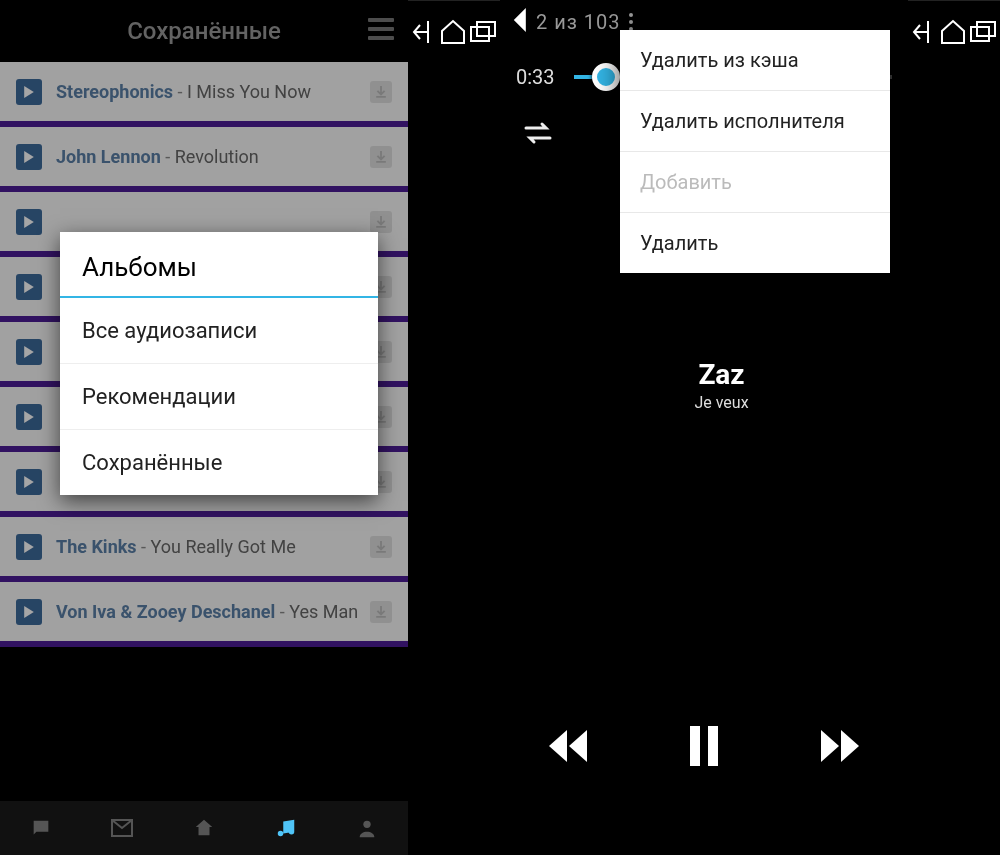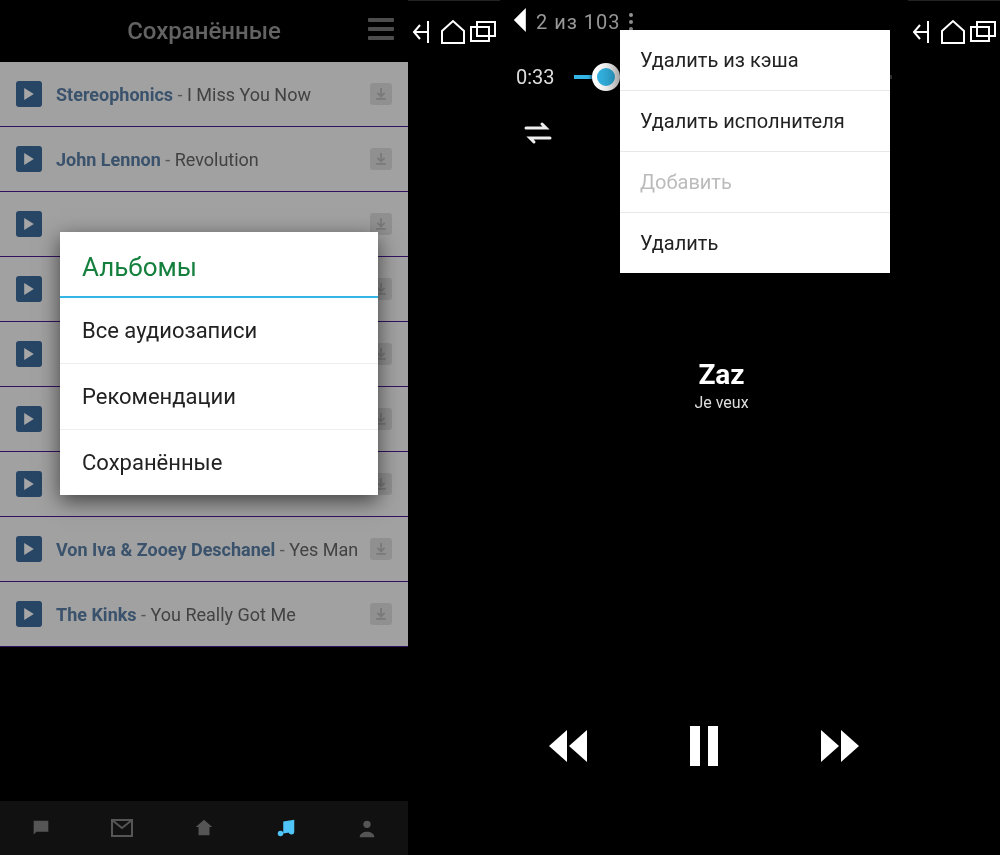--- a/index.html
+++ b/index.html
@@ -48,21 +48,21 @@
       flex-direction: column;
       justify-content: space-between;
     }
     .hamburger span { display: block; height: 4px; background: #777; border-radius: 1px; }
     .track-list { background: #f7f7f7; }
     .track-row {
       height: 65px;
       display: flex;
       align-items: center;
       padding: 0 16px;
-      border-bottom: 1px solid #4c1d95;
+      border-bottom: 6px solid #4c1d95;
       position: relative;
     }
     .play-chip {
       width: 26px; height: 26px; background: #3d6a9a; border-radius: 3px;
       display: flex; align-items: center; justify-content: center; margin-right: 14px;
     }
     .play-chip svg { fill: #fff; }
     .track-text { flex: 1; font-size: 18px; white-space: nowrap; overflow: hidden; }
     .track-artist { color: #5a7fa6; font-weight: bold; }
     .track-sep { color: #888; }
@@ -81,21 +81,21 @@
       position: absolute;
       left: 60px;
       right: 30px;
       top: 232px;
       background: #fff;
       box-shadow: 0 6px 20px rgba(0,0,0,0.6);
     }
     .dialog-title {
       padding: 20px 22px 14px;
       font-size: 26px;
-      color: #15803d;
+      color: #000000;
       border-bottom: 2px solid #33b5e5;
     }
     .dialog-item {
       padding: 20px 22px;
       font-size: 22px;
       color: #222;
       border-bottom: 1px solid #eee;
     }
     .dialog-item:last-child { border-bottom: none; }
     .bottom-app-bar {
@@ -279,37 +279,37 @@
           </div>
       </div>
 
       <div class="track-row">
         <div class="play-chip">
             <svg width="12" height="12" viewBox="0 0 10 10">
               <polygon points="1,0 9,5 1,10"></polygon>
             </svg>
           </div>
         <div class="track-text">
+          <span class="track-artist">The Kinks</span><span class="track-sep"> - </span><span class="track-title">You Really Got Me</span>
+        </div>
+        <div class="dl-badge">
+            <svg width="12" height="12" viewBox="0 0 10 10">
+              <path d="M5 0v6M2 4l3 3 3-3M1 9h8" stroke="#bbb" stroke-width="1.5" fill="none"></path>
+            </svg>
+          </div>
+      </div>
+
+      <div class="track-row">
+        <div class="play-chip">
+            <svg width="12" height="12" viewBox="0 0 10 10">
+              <polygon points="1,0 9,5 1,10"></polygon>
+            </svg>
+          </div>
+        <div class="track-text">
           <span class="track-artist">Von Iva &amp;  Zooey Deschanel</span><span class="track-sep"> - </span><span class="track-title">Yes Man</span>
-        </div>
-        <div class="dl-badge">
-            <svg width="12" height="12" viewBox="0 0 10 10">
-              <path d="M5 0v6M2 4l3 3 3-3M1 9h8" stroke="#bbb" stroke-width="1.5" fill="none"></path>
-            </svg>
-          </div>
-      </div>
-
-      <div class="track-row">
-        <div class="play-chip">
-            <svg width="12" height="12" viewBox="0 0 10 10">
-              <polygon points="1,0 9,5 1,10"></polygon>
-            </svg>
-          </div>
-        <div class="track-text">
-          <span class="track-artist">The Kinks</span><span class="track-sep"> - </span><span class="track-title">You Really Got Me</span>
         </div>
         <div class="dl-badge">
             <svg width="12" height="12" viewBox="0 0 10 10">
               <path d="M5 0v6M2 4l3 3 3-3M1 9h8" stroke="#bbb" stroke-width="1.5" fill="none"></path>
             </svg>
           </div>
       </div>
     </div>
 
     <div class="dim-overlay"></div>

